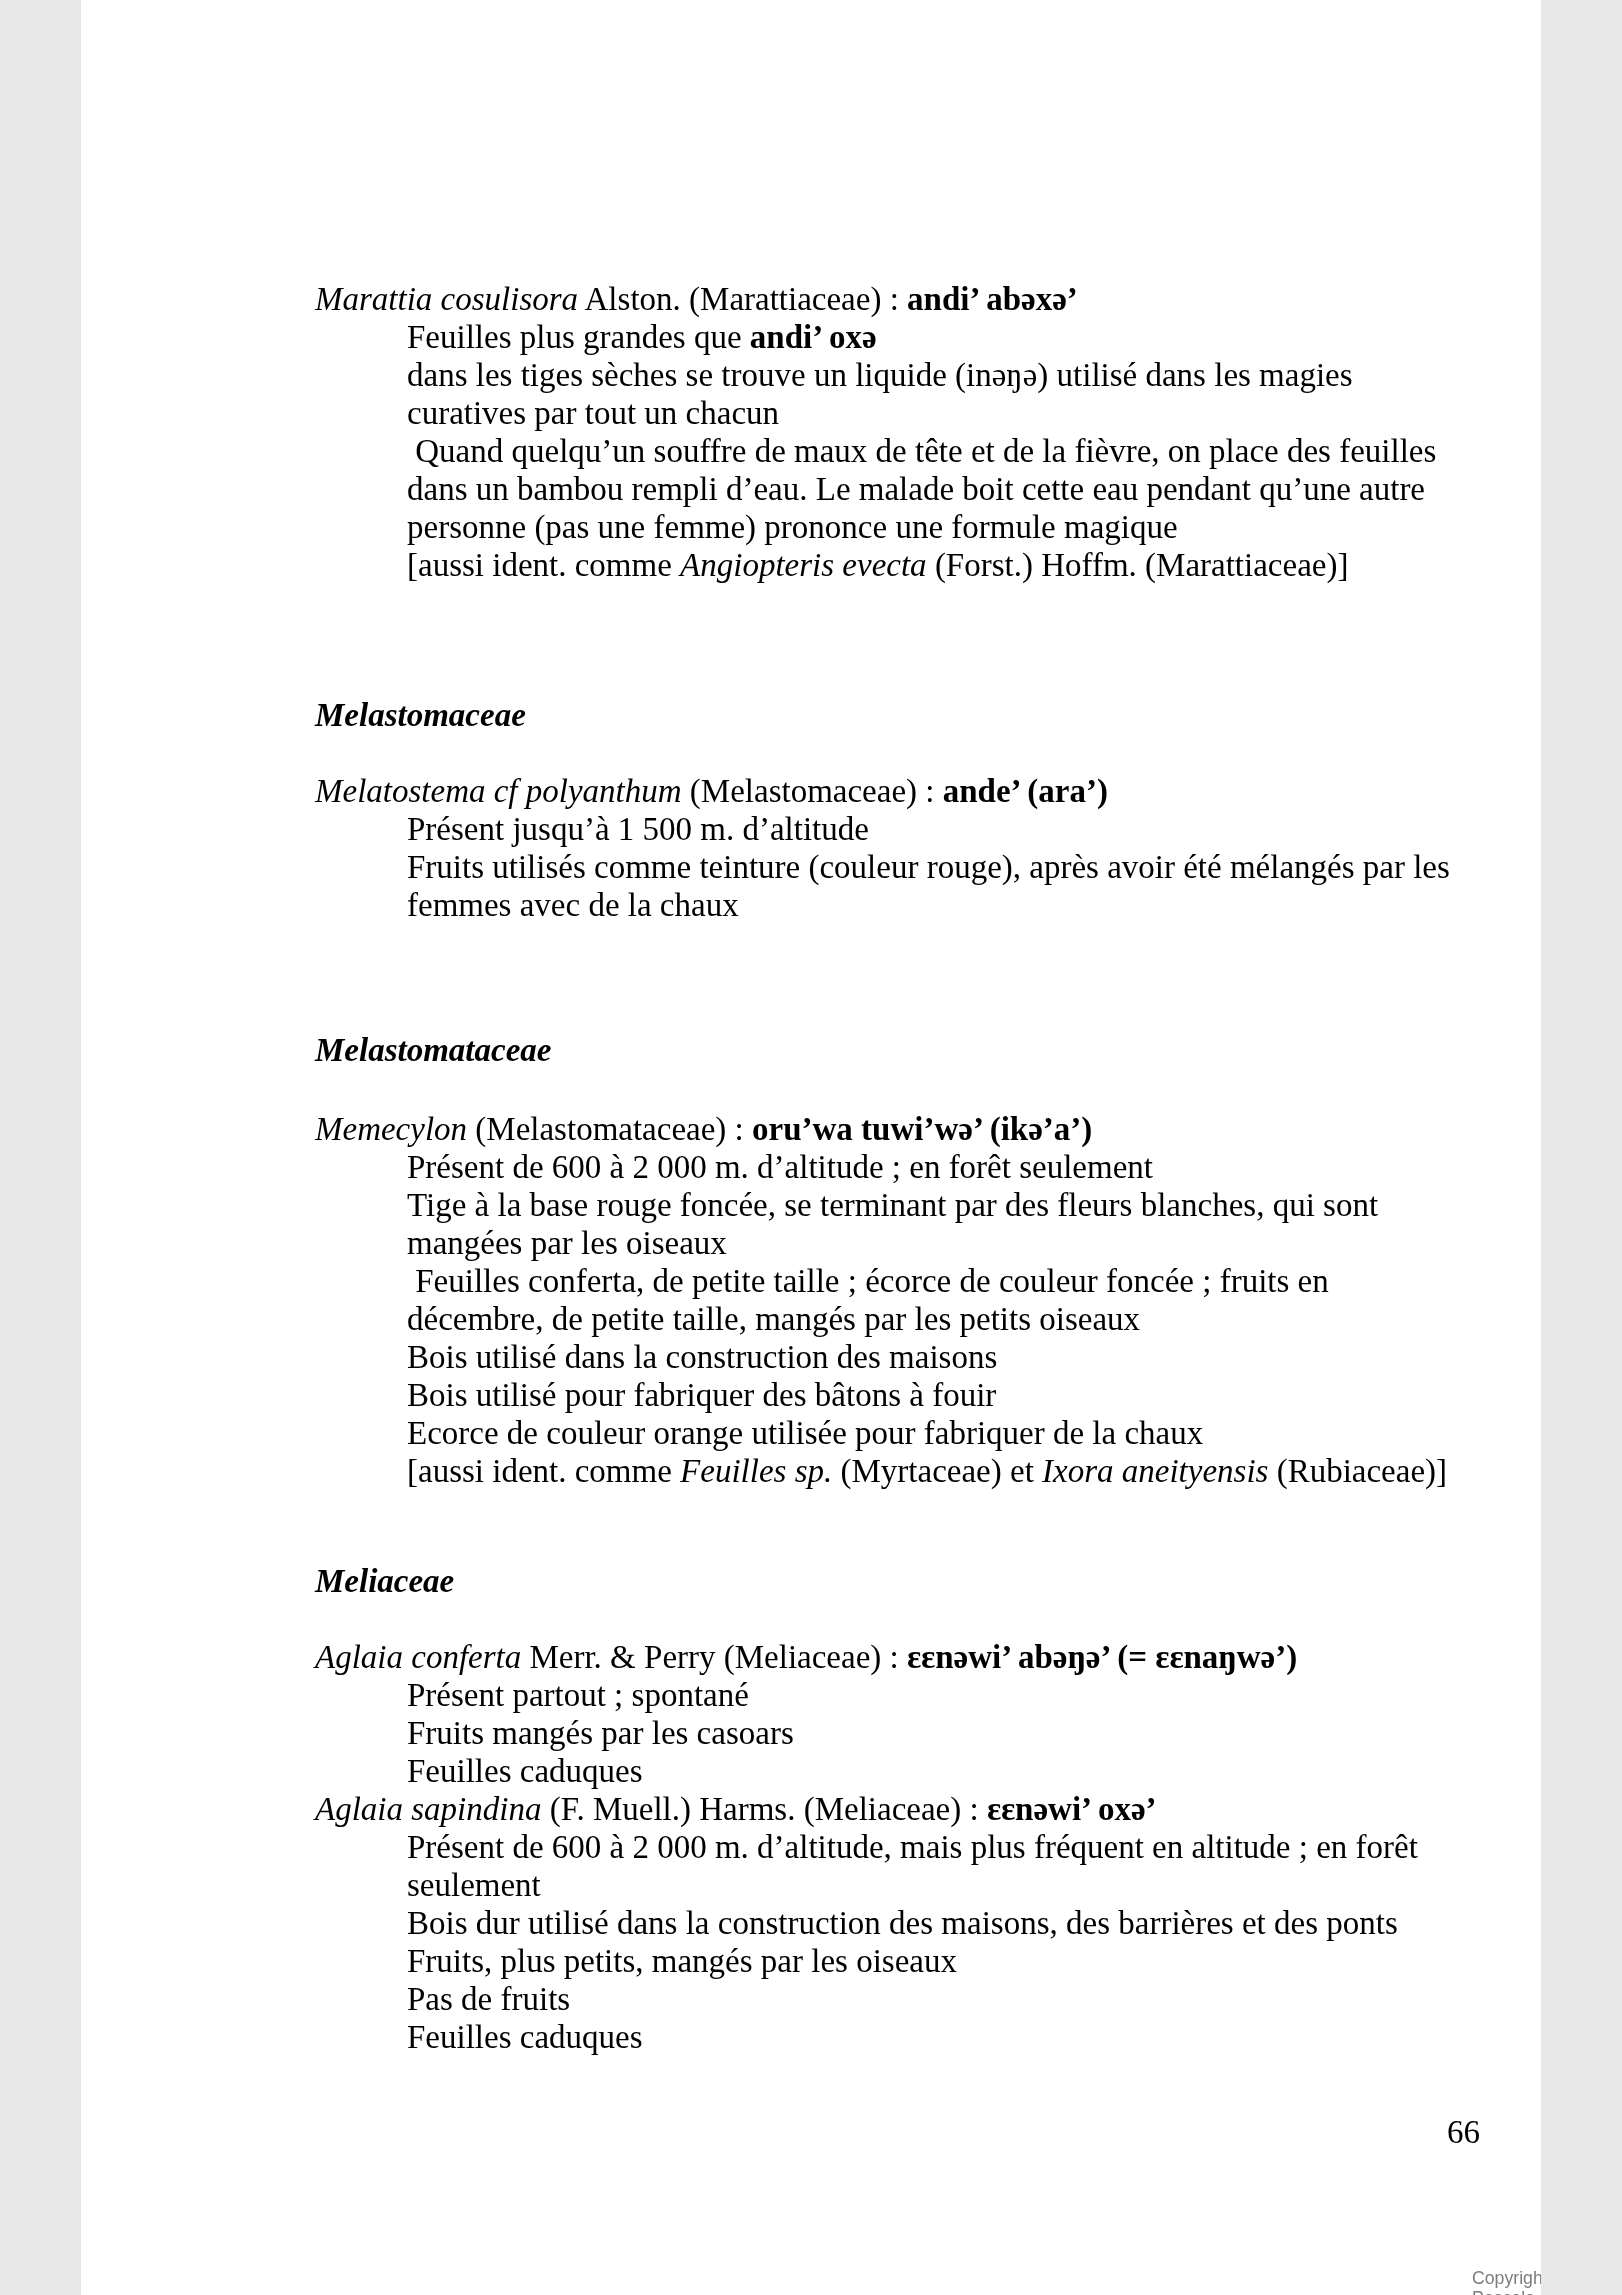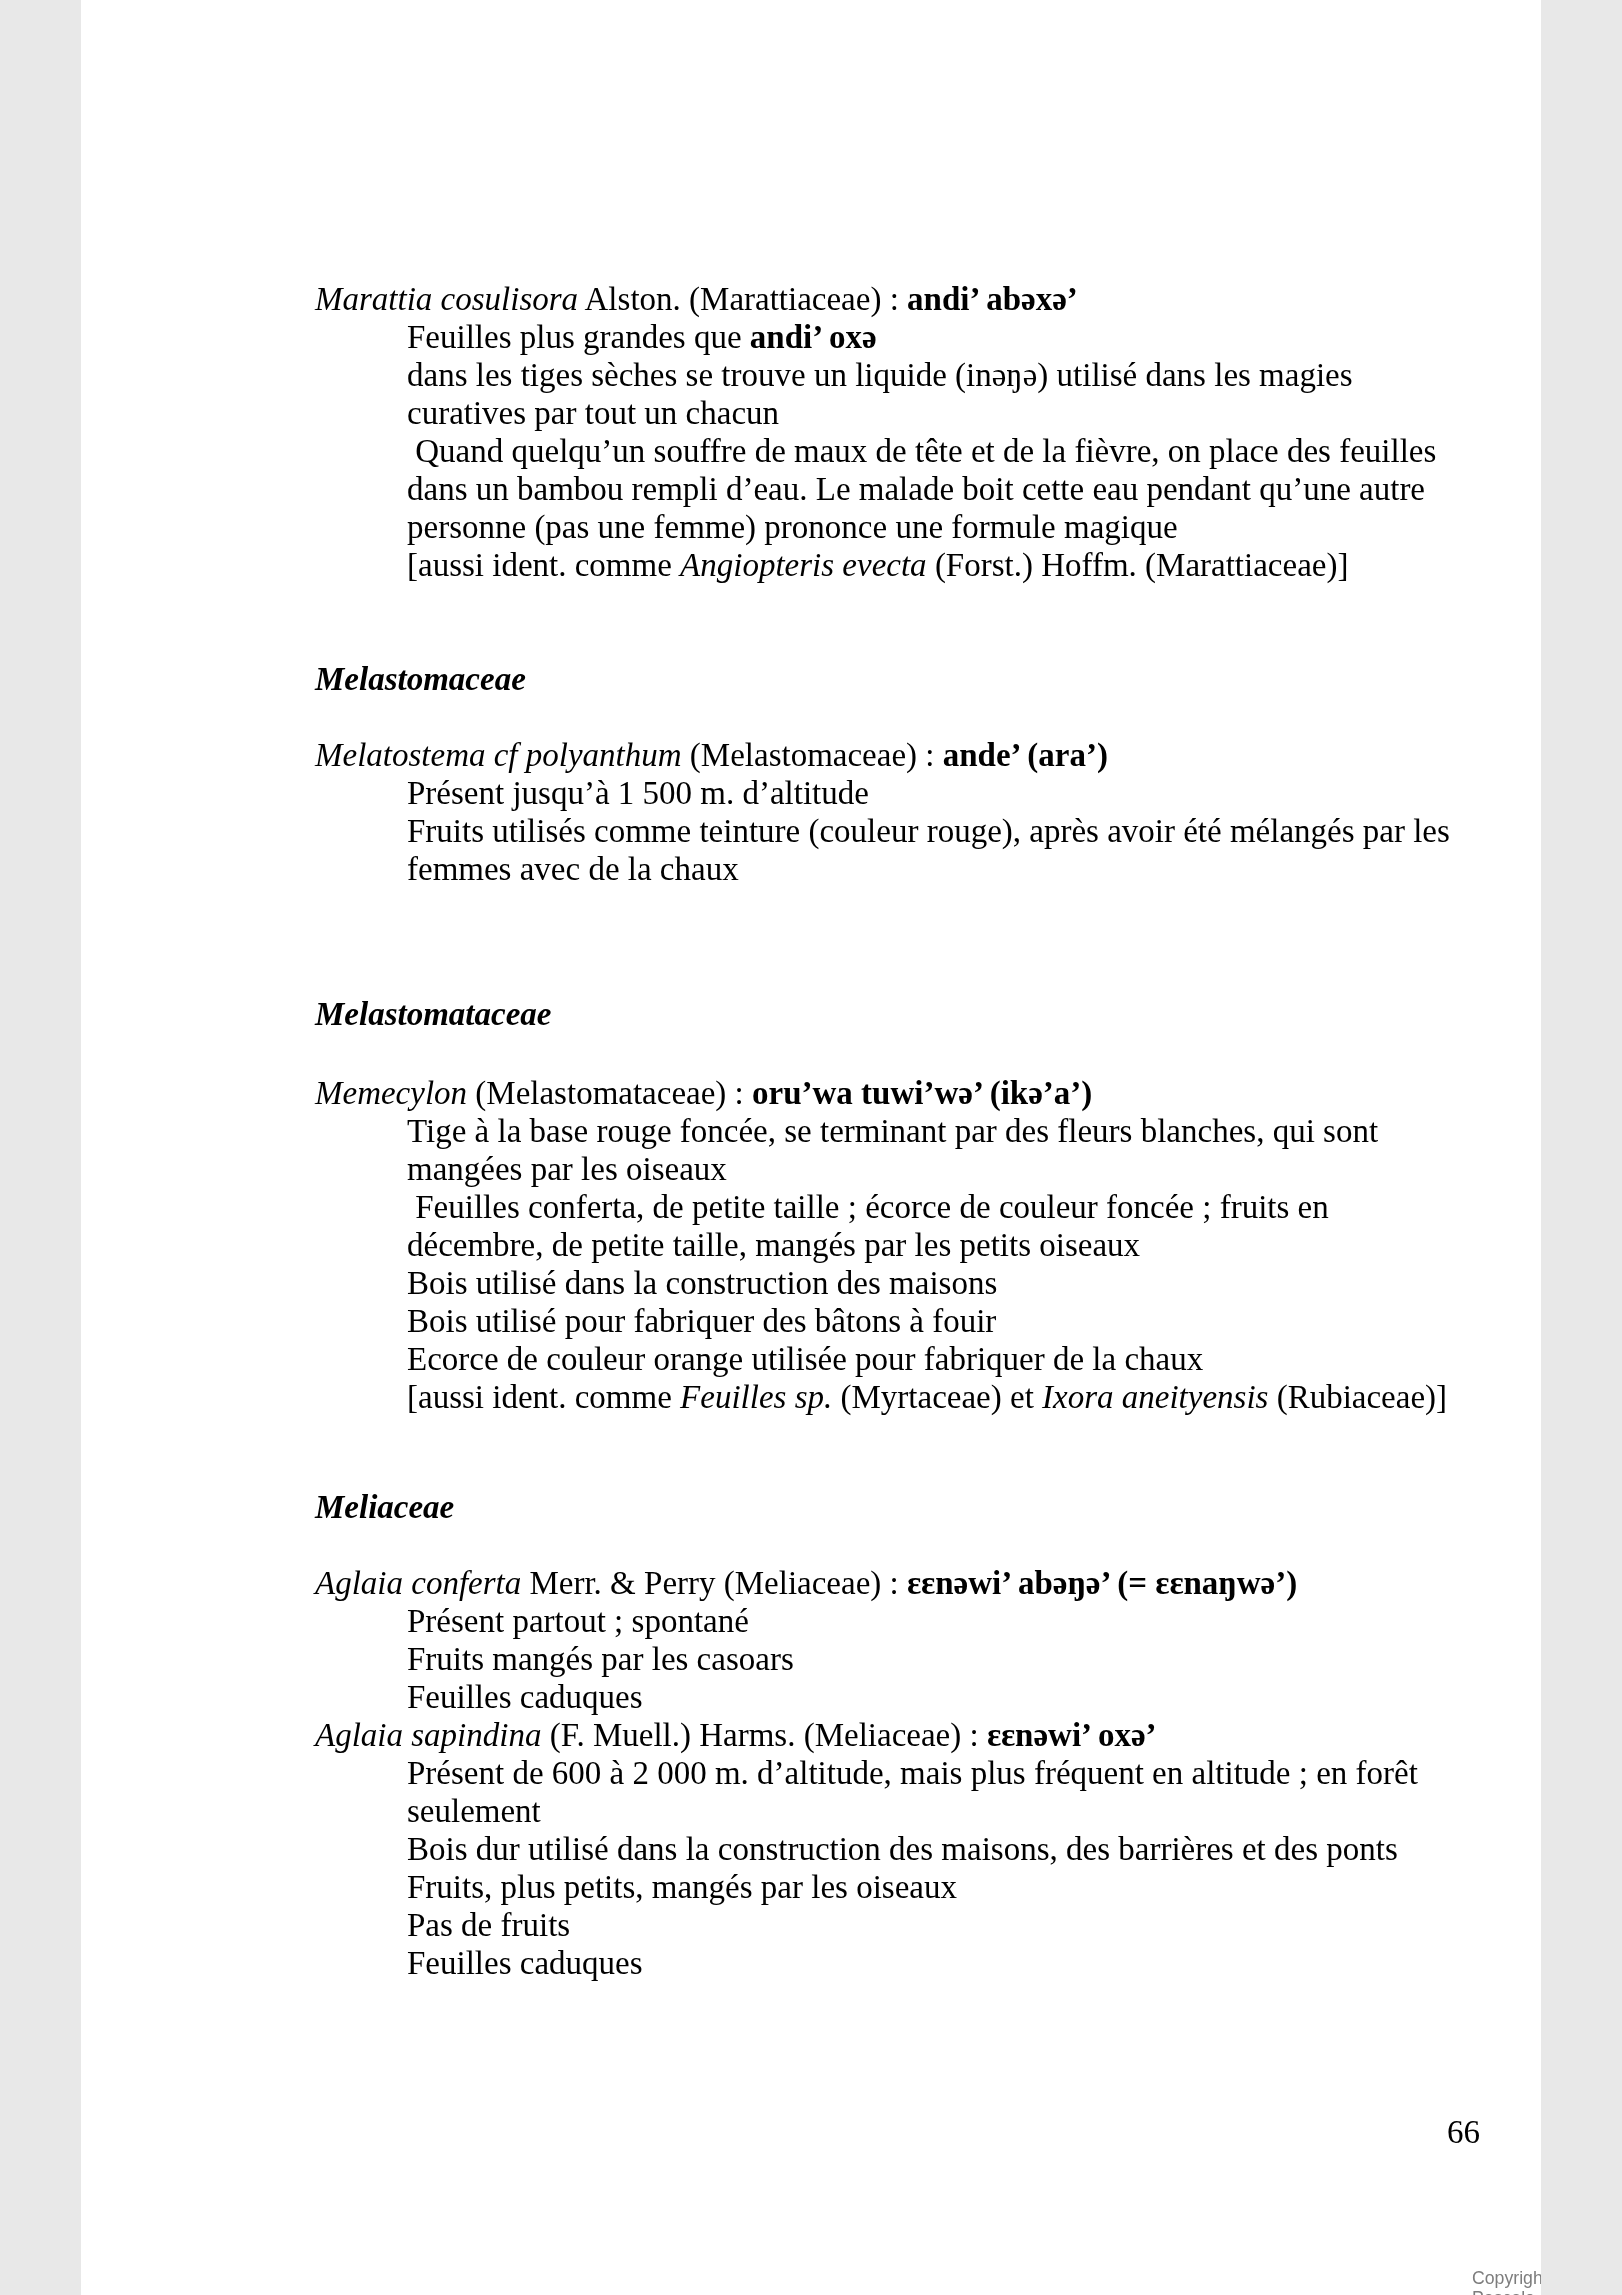--- a/index.html
+++ b/index.html
@@ -19,21 +19,21 @@
     font-size:33px;
     line-height:38px;
   }
   .ln { white-space:pre-wrap; }
   .ln.body { padding-left:92px; }
   .sec { font-weight:700; font-style:italic; }
   .it { font-style:italic; }
   .bd { font-weight:700; }
   .rg { font-style:normal; font-weight:400; }
 
-  .gap-sec-1   { margin-top:76px; }  
+  .gap-sec-1   { margin-top:112px; }  
   .gap-entry-1 { margin-top:38px;  }  
   .gap-sec-2   { margin-top:107px; }  
   .gap-entry-2 { margin-top:41px;  }  
   .gap-sec-3   { margin-top:72px; }  
   .gap-entry-3 { margin-top:38px;  }  
   .gap-entry-4 {  }  
 
   .page-number {
     position:absolute;
     left:1366px; top:2116px;
@@ -70,20 +70,21 @@
       <div class="ln head"><span class="it">Melatostema cf polyanthum</span><span class="rg"> (Melastomaceae) : </span><span class="bd">ande’ (ara’)</span></div>
       <div class="ln body">Présent jusqu’à 1 500 m. d’altitude</div>
       <div class="ln body">Fruits utilisés comme teinture (couleur rouge), après avoir été mélangés par les</div>
       <div class="ln body">femmes avec de la chaux</div>
     </div>
 
     <div class="ln sec gap-sec-2">Melastomataceae</div>
 
     <div class="entry gap-entry-2">
       <div class="ln head"><span class="it">Memecylon</span><span class="rg"> (Melastomataceae) : </span><span class="bd">oru’wa tuwi’wə’ (ikə’a’)</span></div>
+      <div class="ln body">Présent de 600 à 2 000 m. d’altitude ; en forêt seulement</div>
       <div class="ln body">Tige à la base rouge foncée, se terminant par des fleurs blanches, qui sont</div>
       <div class="ln body">mangées par les oiseaux</div>
       <div class="ln body"> Feuilles conferta, de petite taille ; écorce de couleur foncée ; fruits en</div>
       <div class="ln body">décembre, de petite taille, mangés par les petits oiseaux</div>
       <div class="ln body">Bois utilisé dans la construction des maisons</div>
       <div class="ln body">Bois utilisé pour fabriquer des bâtons à fouir</div>
       <div class="ln body">Ecorce de couleur orange utilisée pour fabriquer de la chaux</div>
       <div class="ln body"><span class="rg">[aussi ident. comme </span><span class="it">Feuilles sp.</span><span class="rg"> (Myrtaceae) et </span><span class="it">Ixora aneityensis</span><span class="rg"> (Rubiaceae)]</span></div>
     </div>
 

